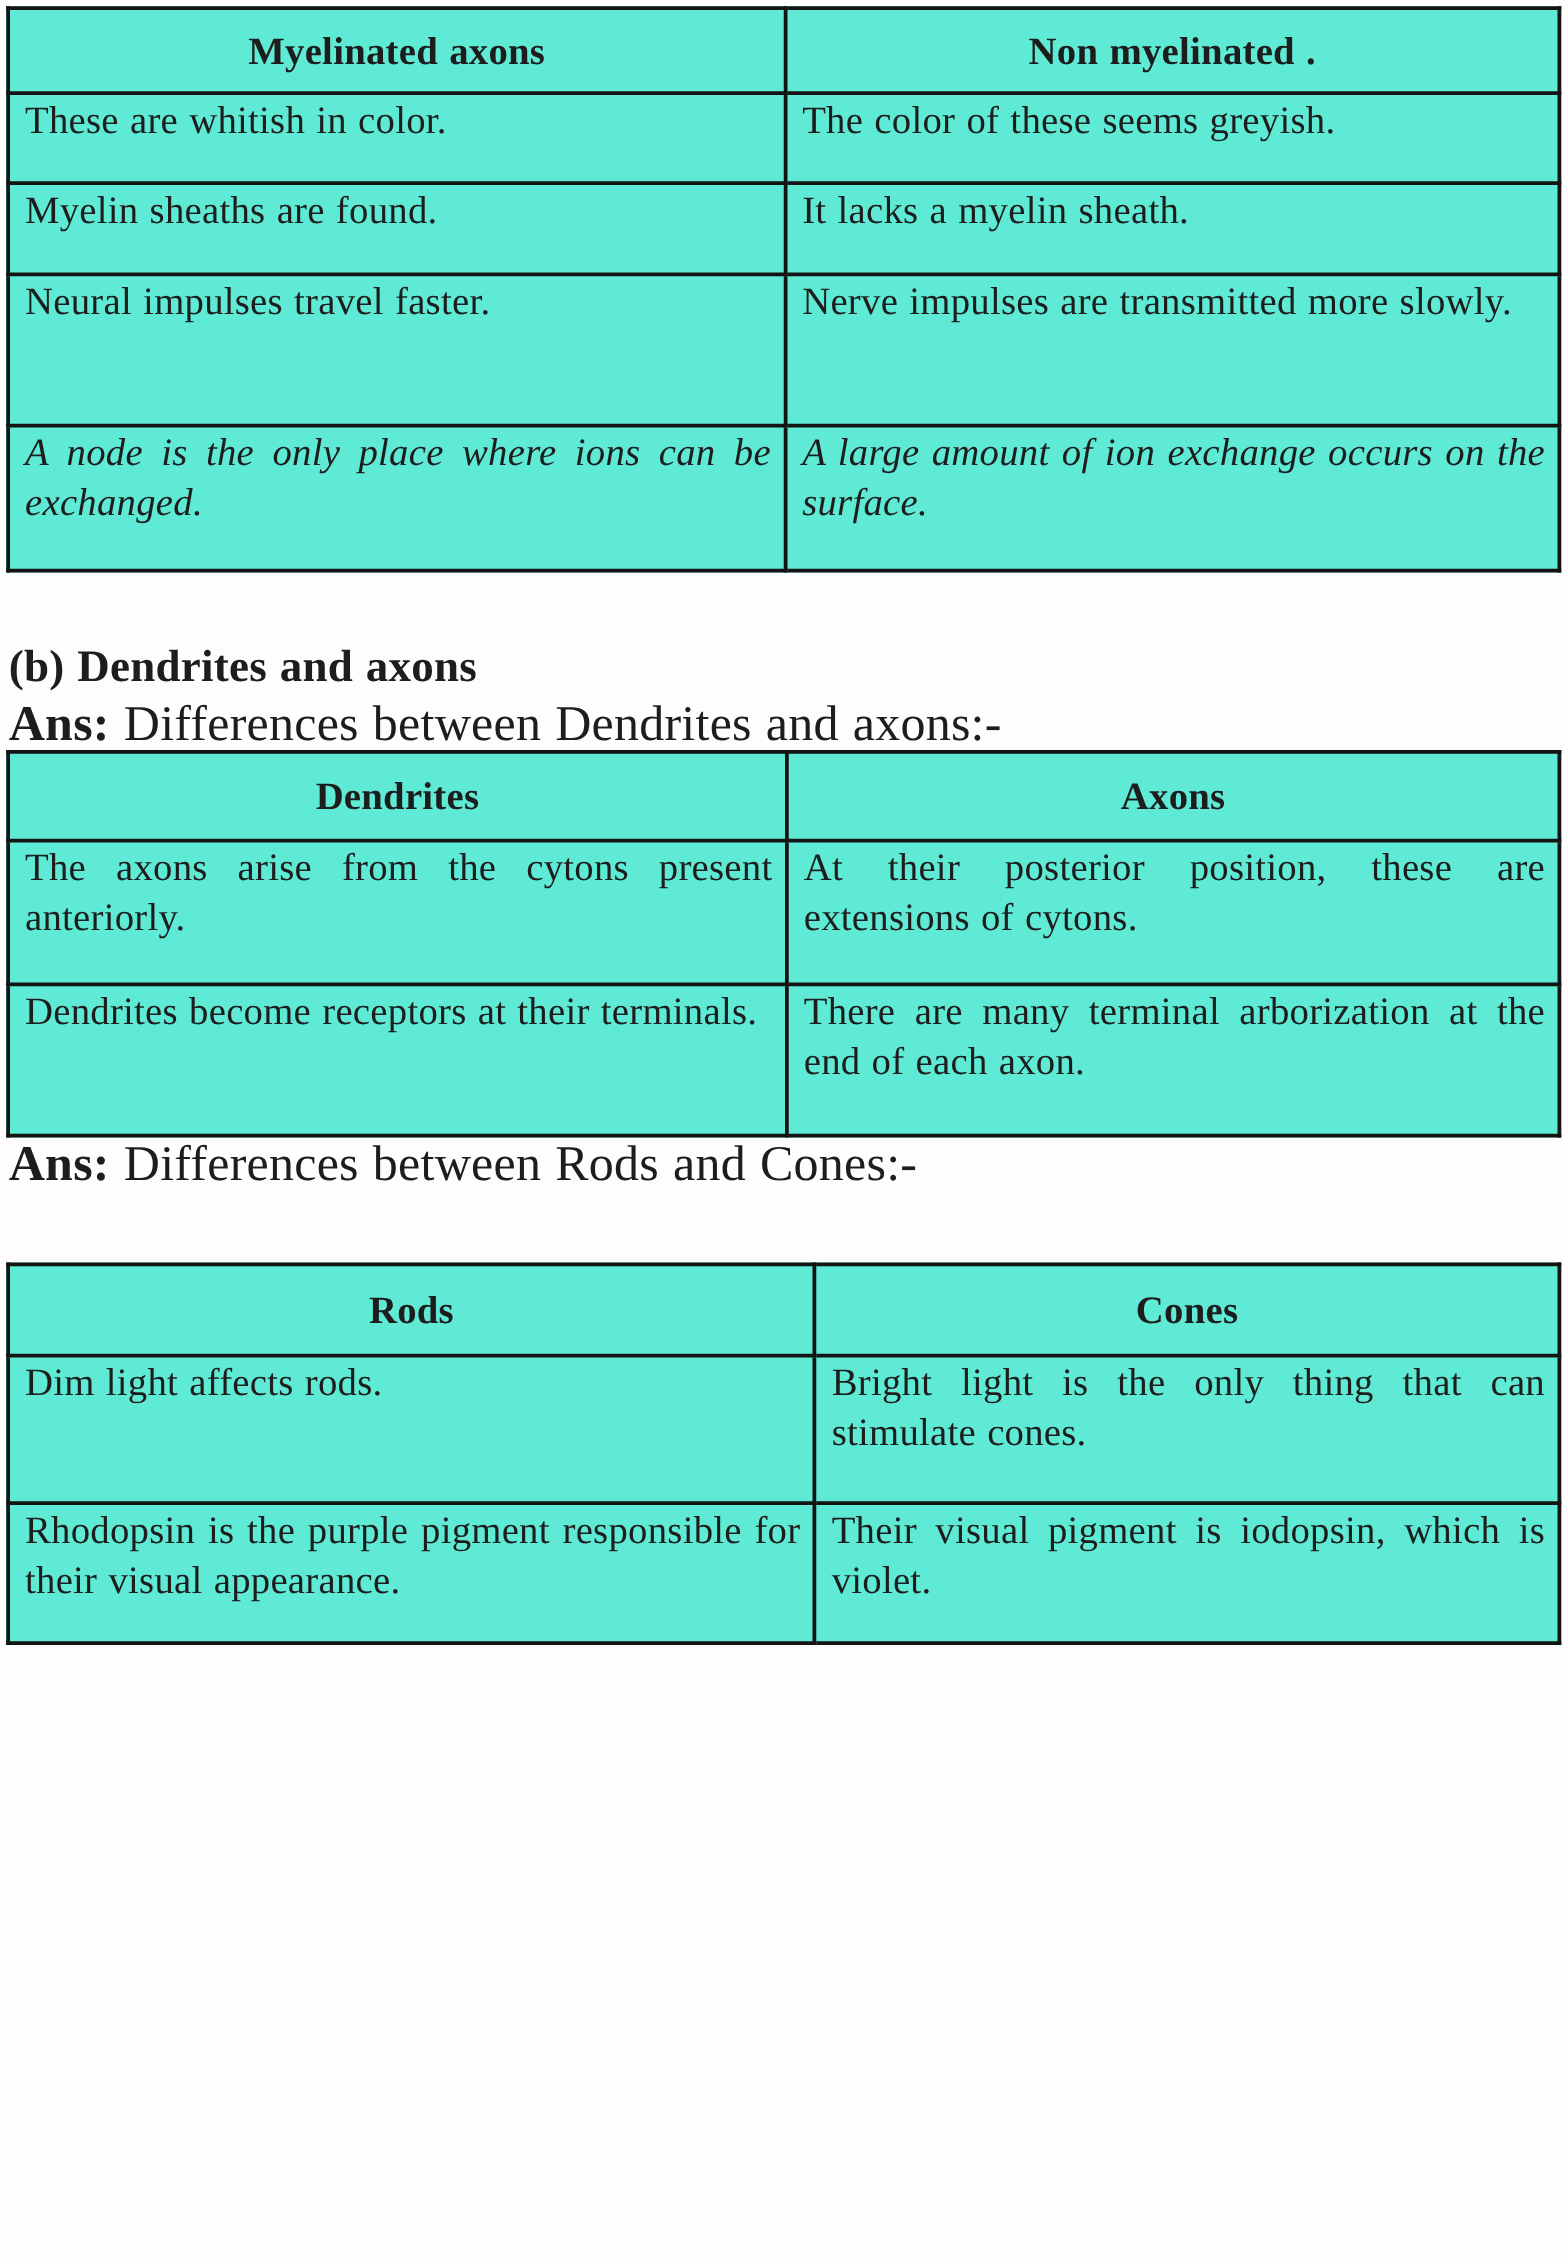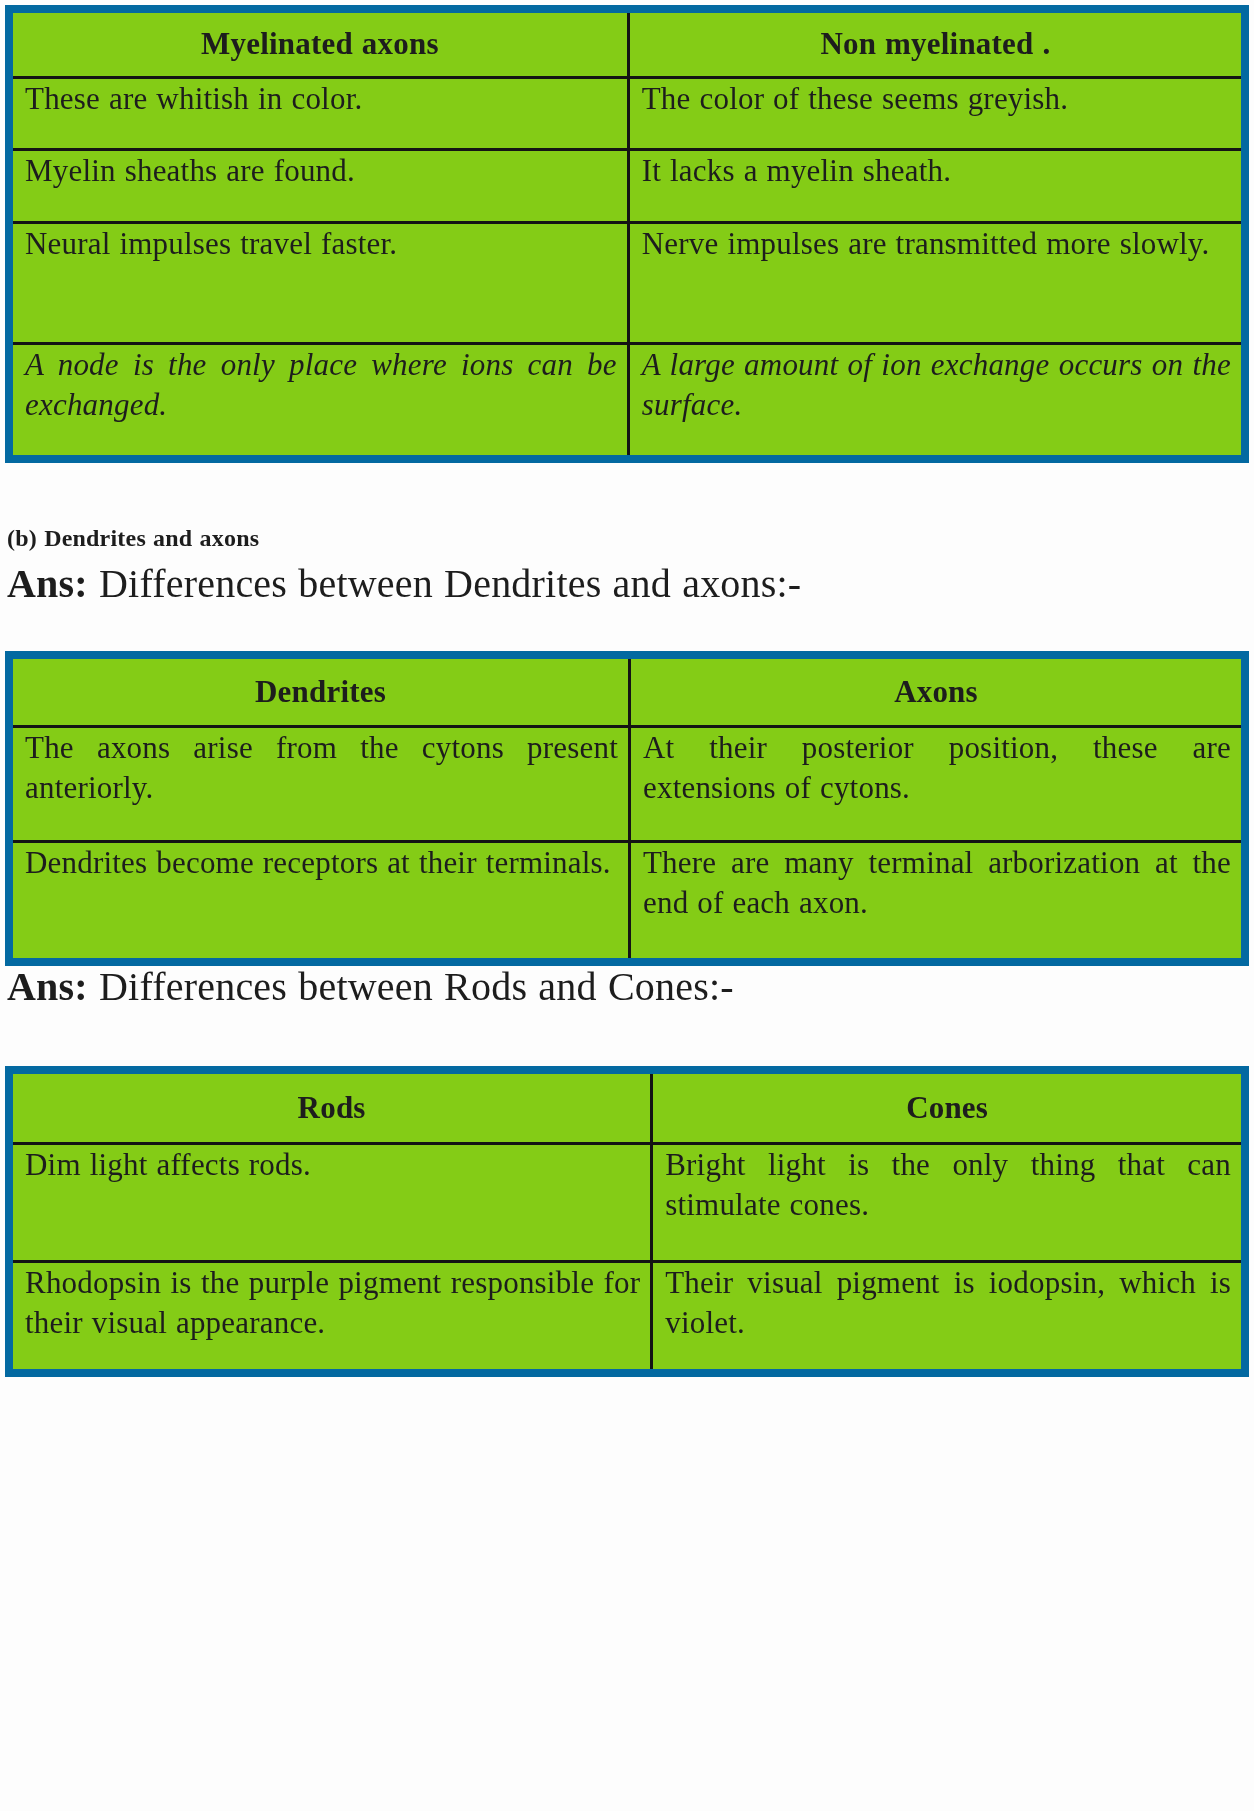--- a/index.html
+++ b/index.html
@@ -17,22 +17,22 @@
   }
   .page {
     width: 1244px;
     margin: 0 auto;
     padding-top: 5px;
   }
   table.cmp {
     border-collapse: collapse;
     table-layout: fixed;
     width: 100%;
-    border: 8px solid #0369a1;
-    background: #84cc16;
+    border: 2px solid #0369a1;
+    background: #5eead4;
   }
   table.cmp th, table.cmp td {
     border: 3px solid #141414;
   }
   table.cmp th {
     font-size: 31px;
     font-weight: bold;
     text-align: center;
     vertical-align: middle;
     padding: 6px 10px;
@@ -43,40 +43,40 @@
     padding: 0 10px 8px 12px;
   }
   
   #table-1 thead tr { height: 68px; }
   #table-1 tbody tr:nth-child(1) { height: 72px; }
   #table-1 tbody tr:nth-child(2) { height: 73px; }
   #table-1 tbody tr:nth-child(3) { height: 121px; }
   #table-1 tbody tr:nth-child(4) { height: 116px; font-style: italic; }
   #table-1 tbody tr:nth-child(5) { height: 114px; }
 
-  #table-2 { margin-top: 46px; }
+  #table-2 { }
   #table-2 thead tr { height: 71px; }
   #table-2 tbody tr:nth-child(1) { height: 115px; }
   #table-2 tbody tr:nth-child(2) { height: 121px; }
   #table-2 tbody tr:nth-child(3) { height: 117px; }
   #table-2 tbody tr:nth-child(4) { height: 116px; }
 
   #table-3 { margin-top: 58px; }
   #table-3 thead tr { height: 73px; }
   #table-3 tbody tr:nth-child(1) { height: 118px; }
   #table-3 tbody tr:nth-child(2) { height: 112px; }
 
   
   #table-1 col.c1 { width: 50.1%; }
   #table-2 col.c1 { width: 50.2%; }
   #table-3 col.c1 { width: 52.0%; }
 
   .heading {
     margin: 54px 0 4px 2px;
-    font-size: 24px;
+    font-size: 36px;
     font-weight: bold;
     line-height: 42px;
   }
   .ans {
     margin: 0 0 0 2px;
     font-size: 40px;
     line-height: 42px;
   }
   .ans .ans-label { font-weight: bold; }
 </style>

